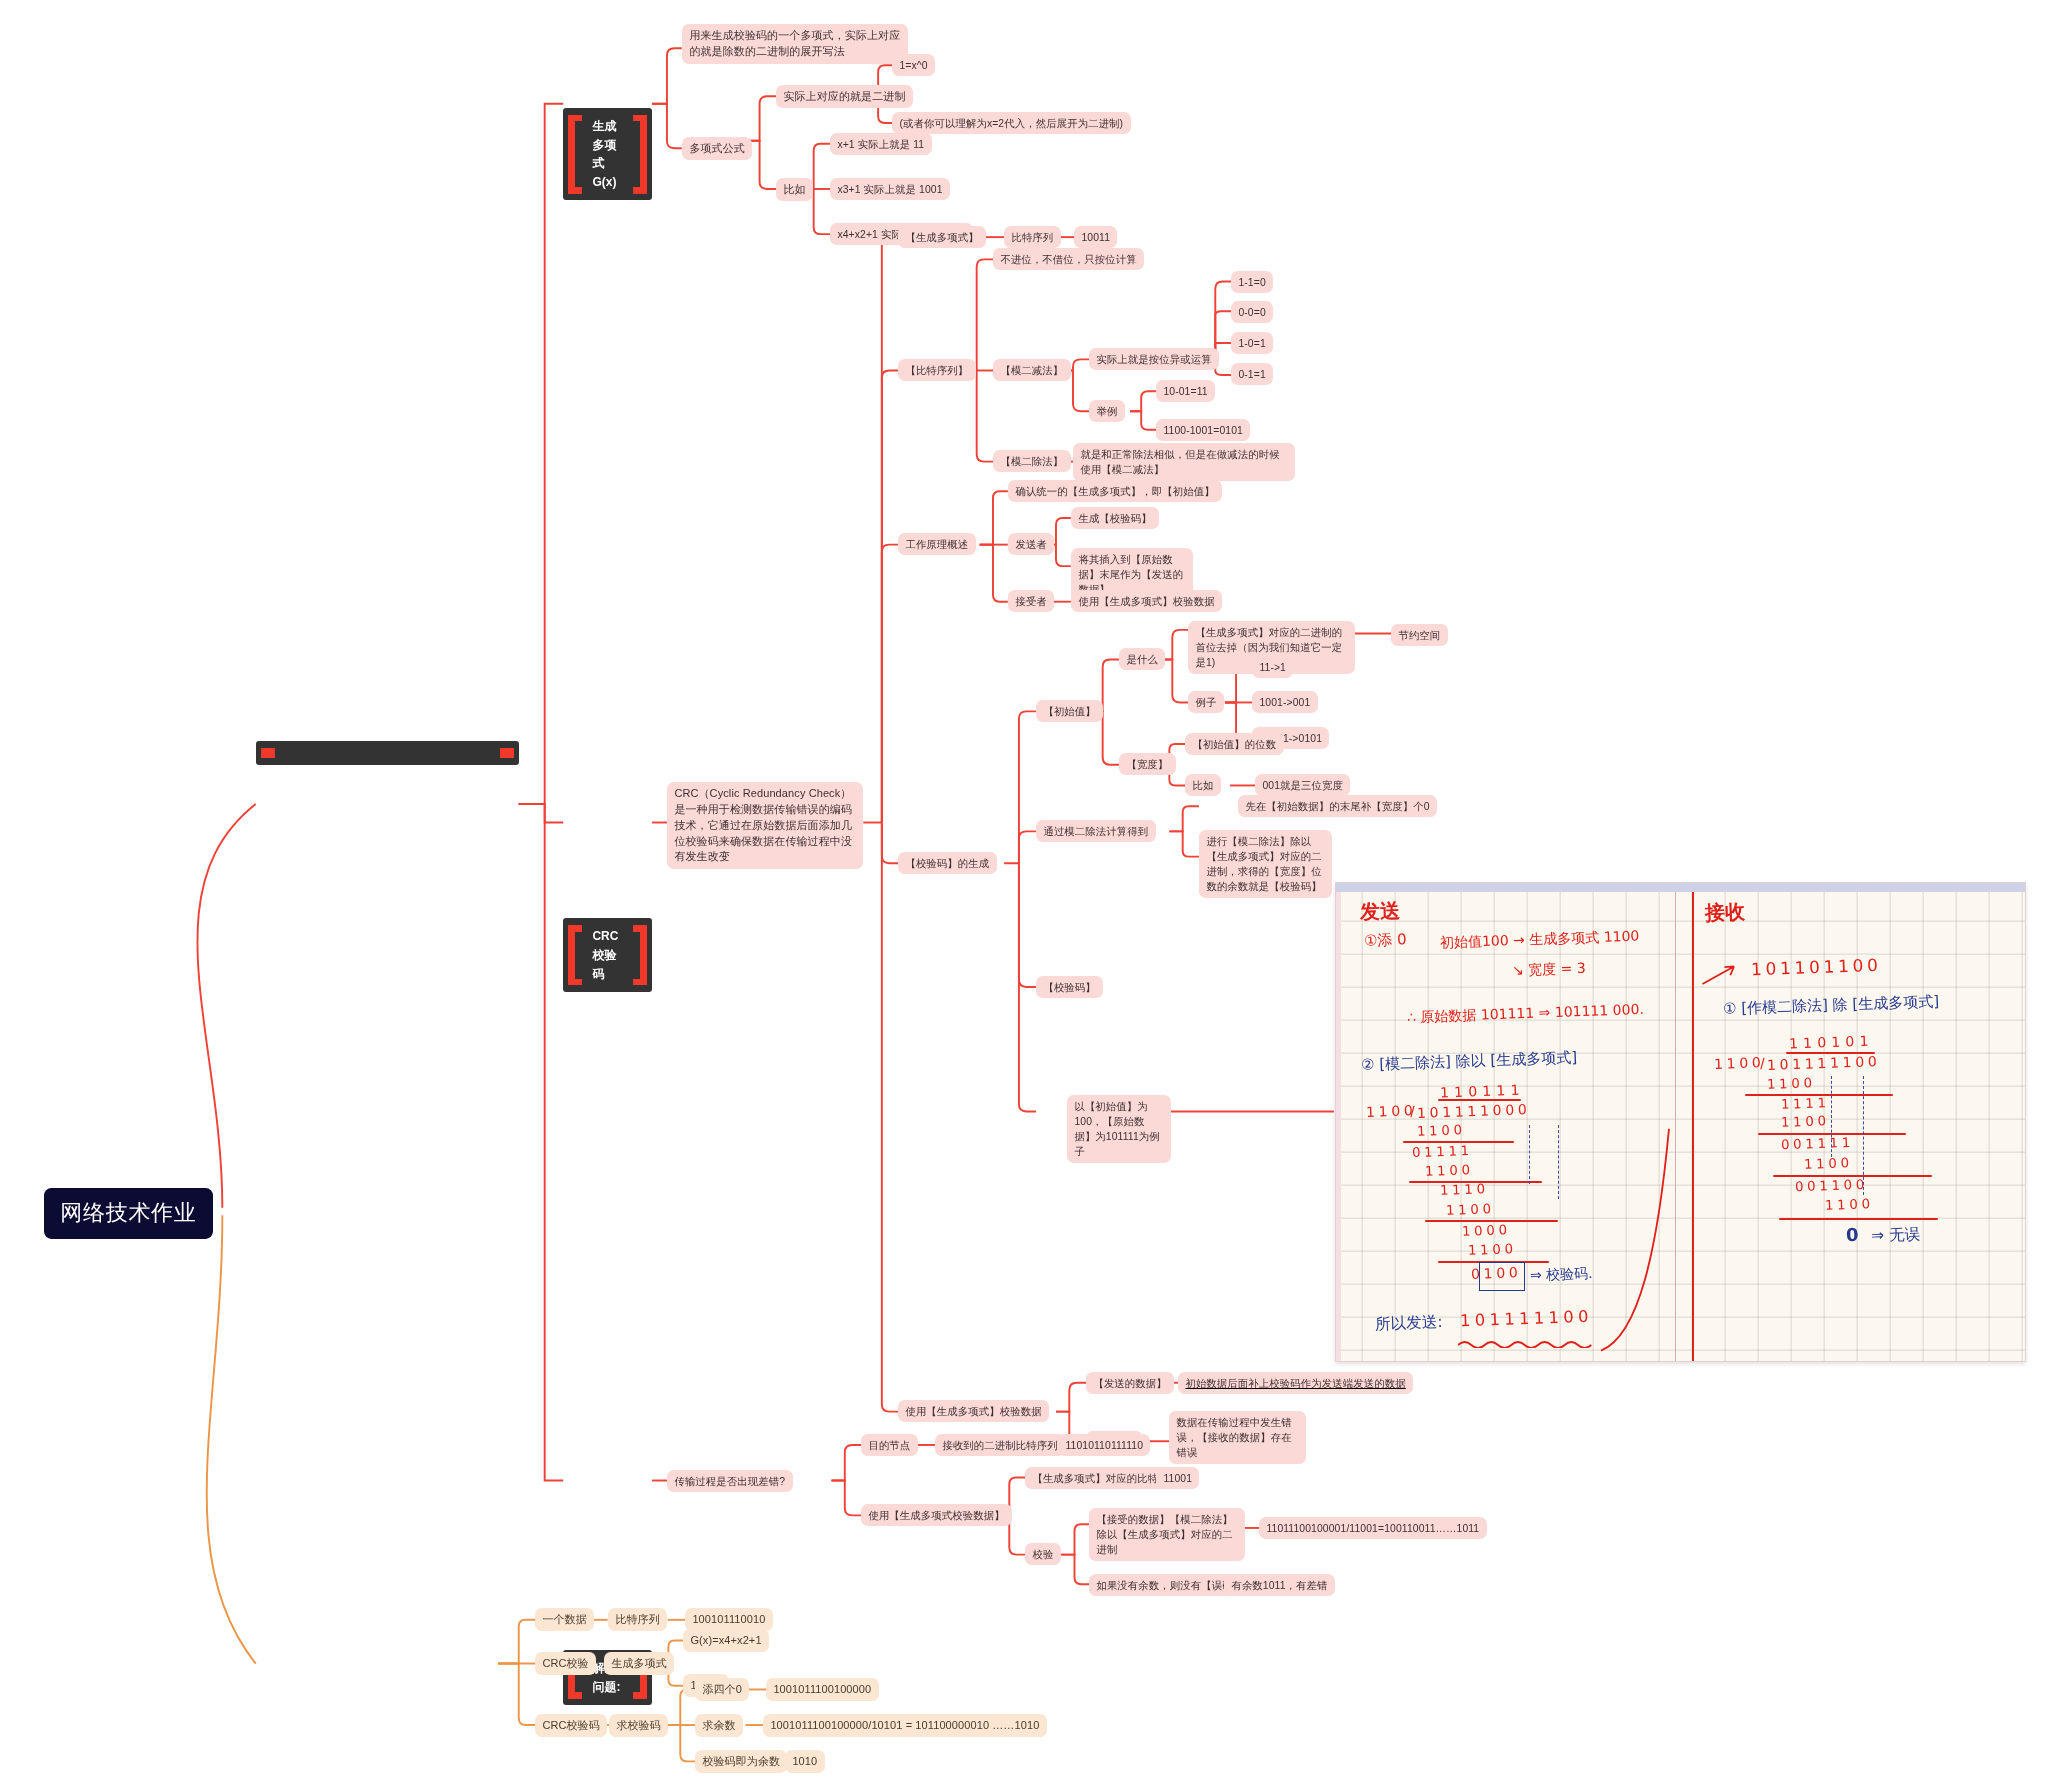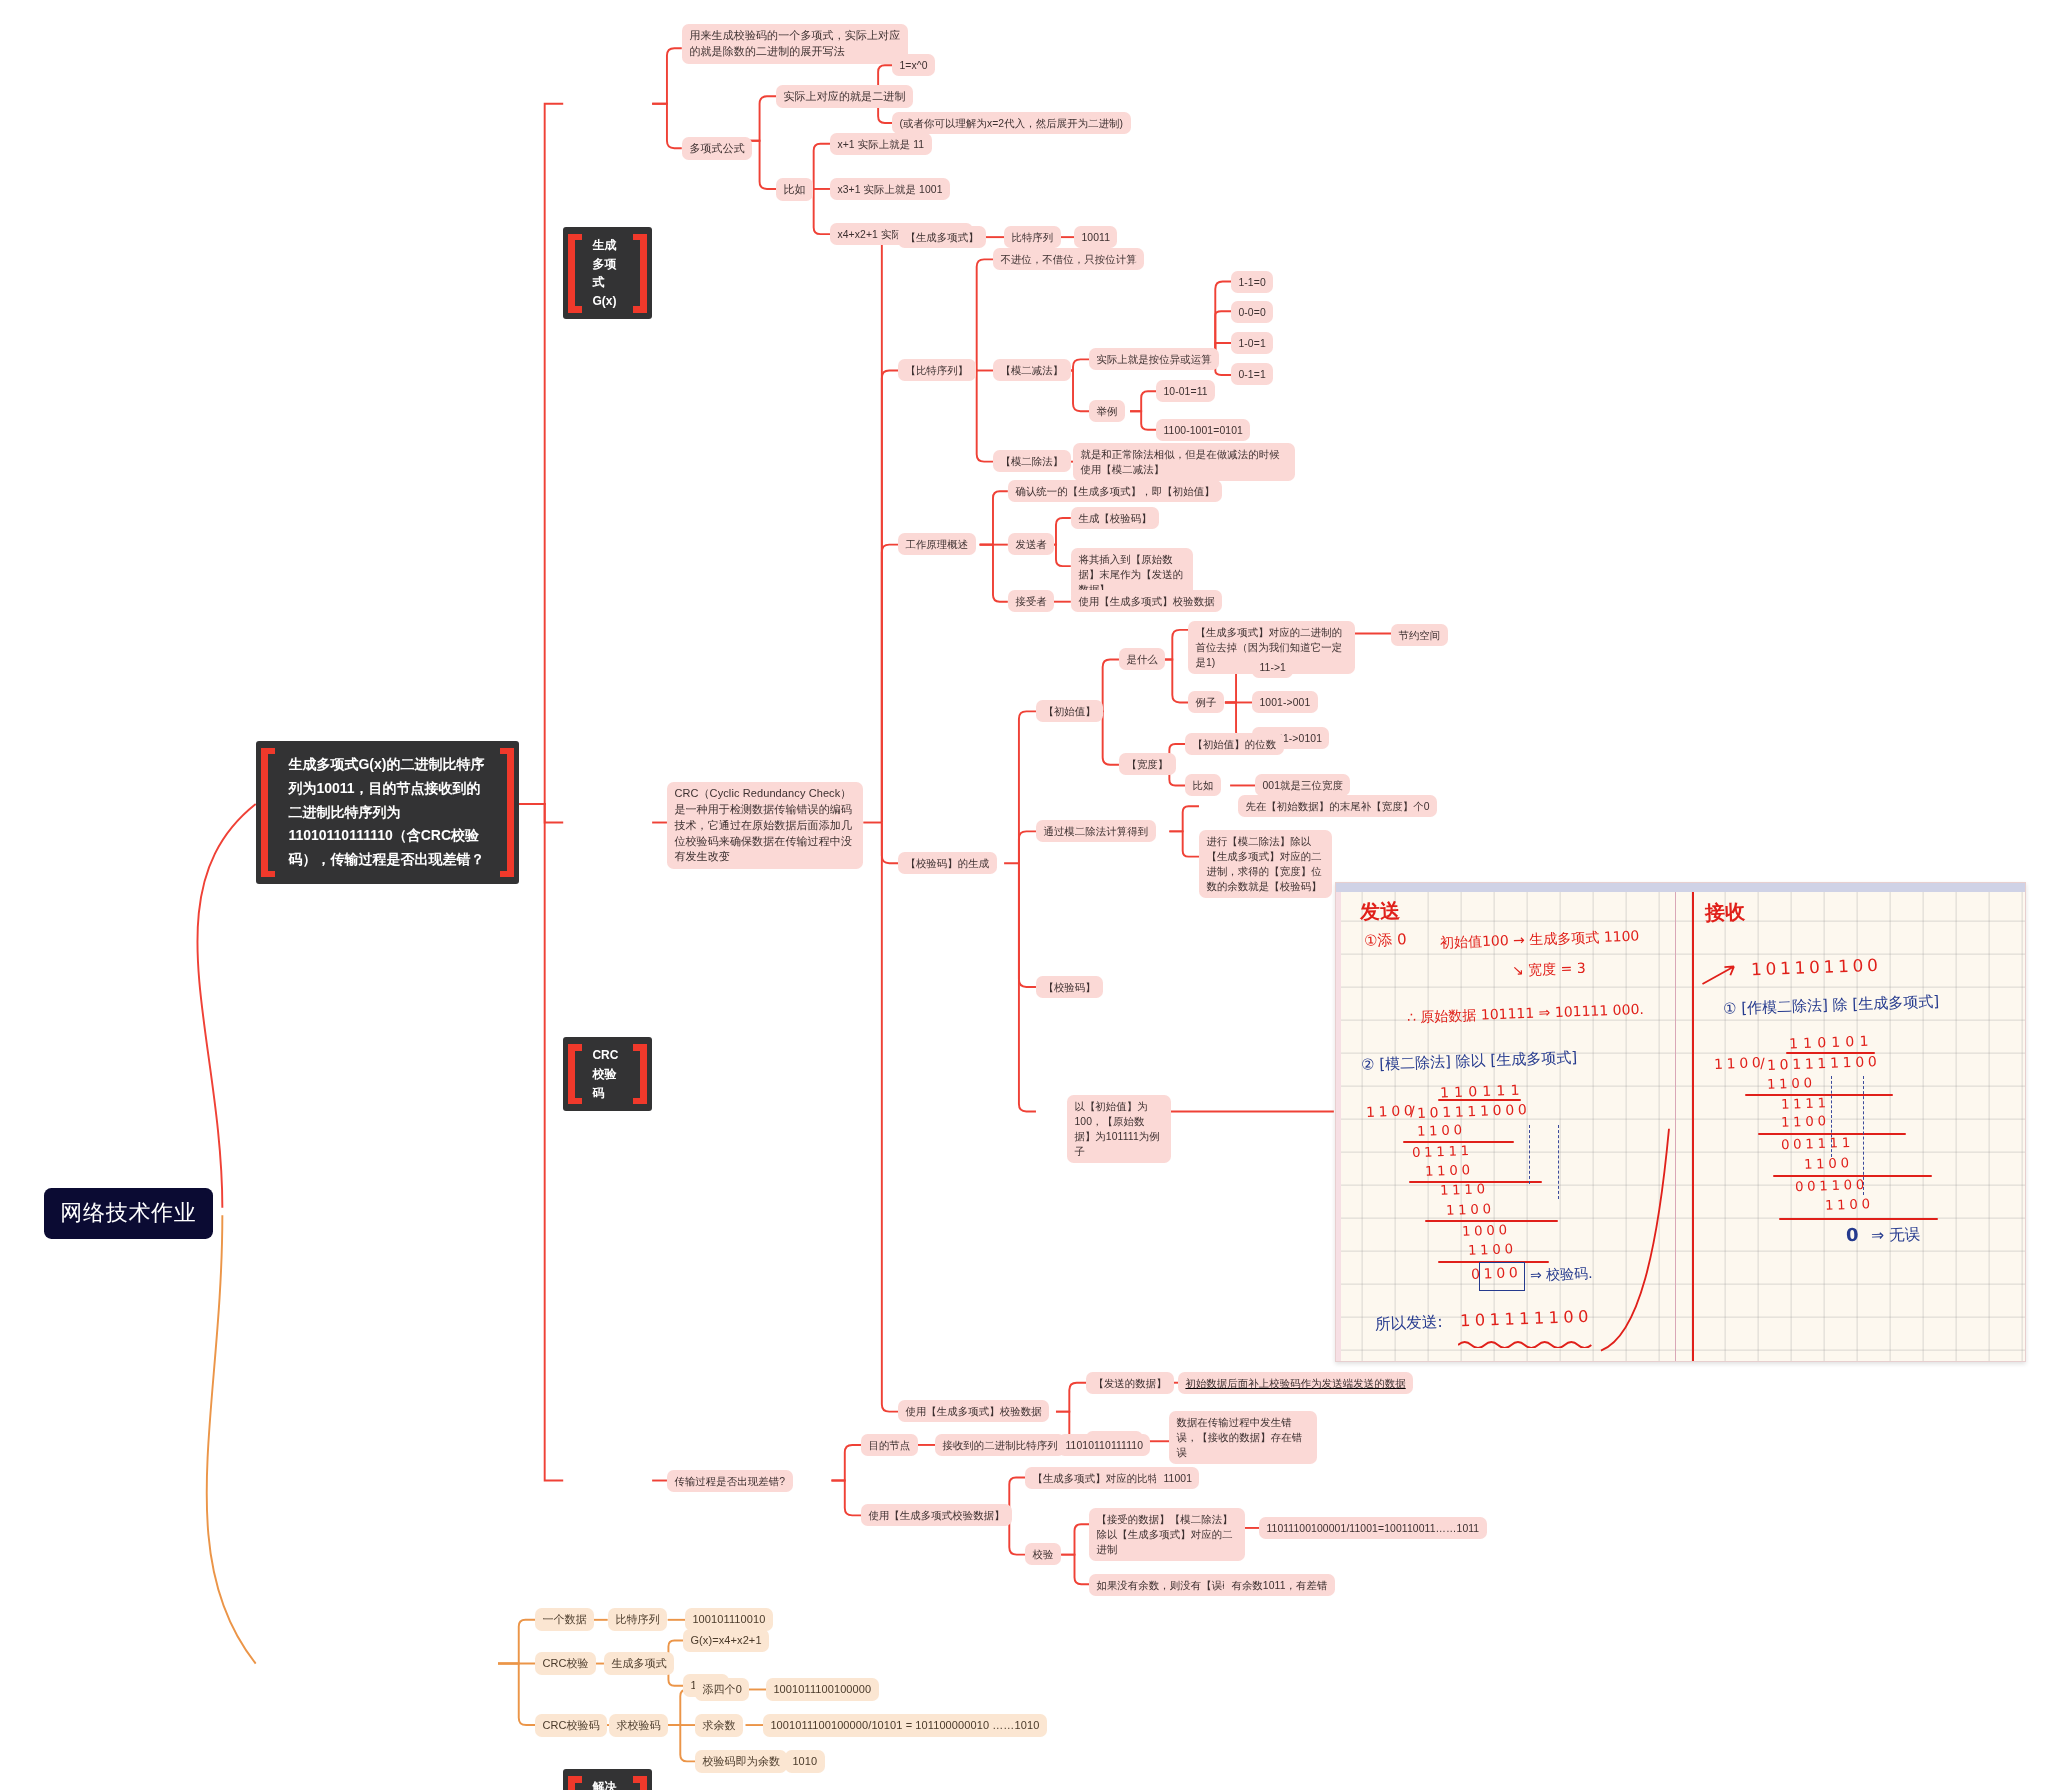--- a/index.html
+++ b/index.html
@@ -191,21 +191,20 @@
     </g>
   </svg>
 
   <div class="node root" style="left:44px;top:1188px;">
     <span class="nd-text">网络技术作业</span>
   </div>
 
   <div class="node topic big" style="left:256px;top:741px;width:263px;">
     <span class="brk l"></span>
     <span class="brk r"></span>
-    <span class="tlabel">生成多项式G(x)的二进制比特序列为10011，目的节点接收到的二进制比特序列为11010110111110（含CRC校验码），传输过程是否出现差错？</span>
   </div>
 
   <div class="node topic" style="left:563px;top:84px;width:89px;">
     <span class="brk l"></span>
     <span class="brk r"></span>
     <span class="tlabel">生成多项式G(x)</span>
   </div>
 
   <div class="node" style="left:682px;top:24.4px;width:226px;">
     <span class="pill">用来生成校验码的一个多项式，实际上对应的就是除数的二进制的展开写法</span>
@@ -377,21 +376,21 @@
   </div>
   <div class="node" style="left:1086px;top:1372px;">
     <span class="pill small">【发送的数据】</span>
   </div>
   <div class="node" style="left:1178px;top:1372px;text-decoration:underline;">
     <span class="pill small">初始数据后面补上校验码作为发送端发送的数据</span>
   </div>
   <div class="node" style="left:1086px;top:1431px;">
     <span class="pill small">【误码】</span>
   </div>
-  <div class="node" style="left:1169px;top:1411px;width:148px;">
+  <div class="node" style="left:1169px;top:1411px;width:137px;">
     <span class="pill small">数据在传输过程中发生错误，【接收的数据】存在错误</span>
   </div>
 
   <div class="node topic" style="left:563px;top:1460px;width:89px;">
     <span class="brk l"></span>
     <span class="brk r"></span>
     <span class="tlabel">解决问题:</span>
   </div>
   <div class="node" style="left:667px;top:1470px;">
     <span class="pill small">传输过程是否出现差错?</span>

